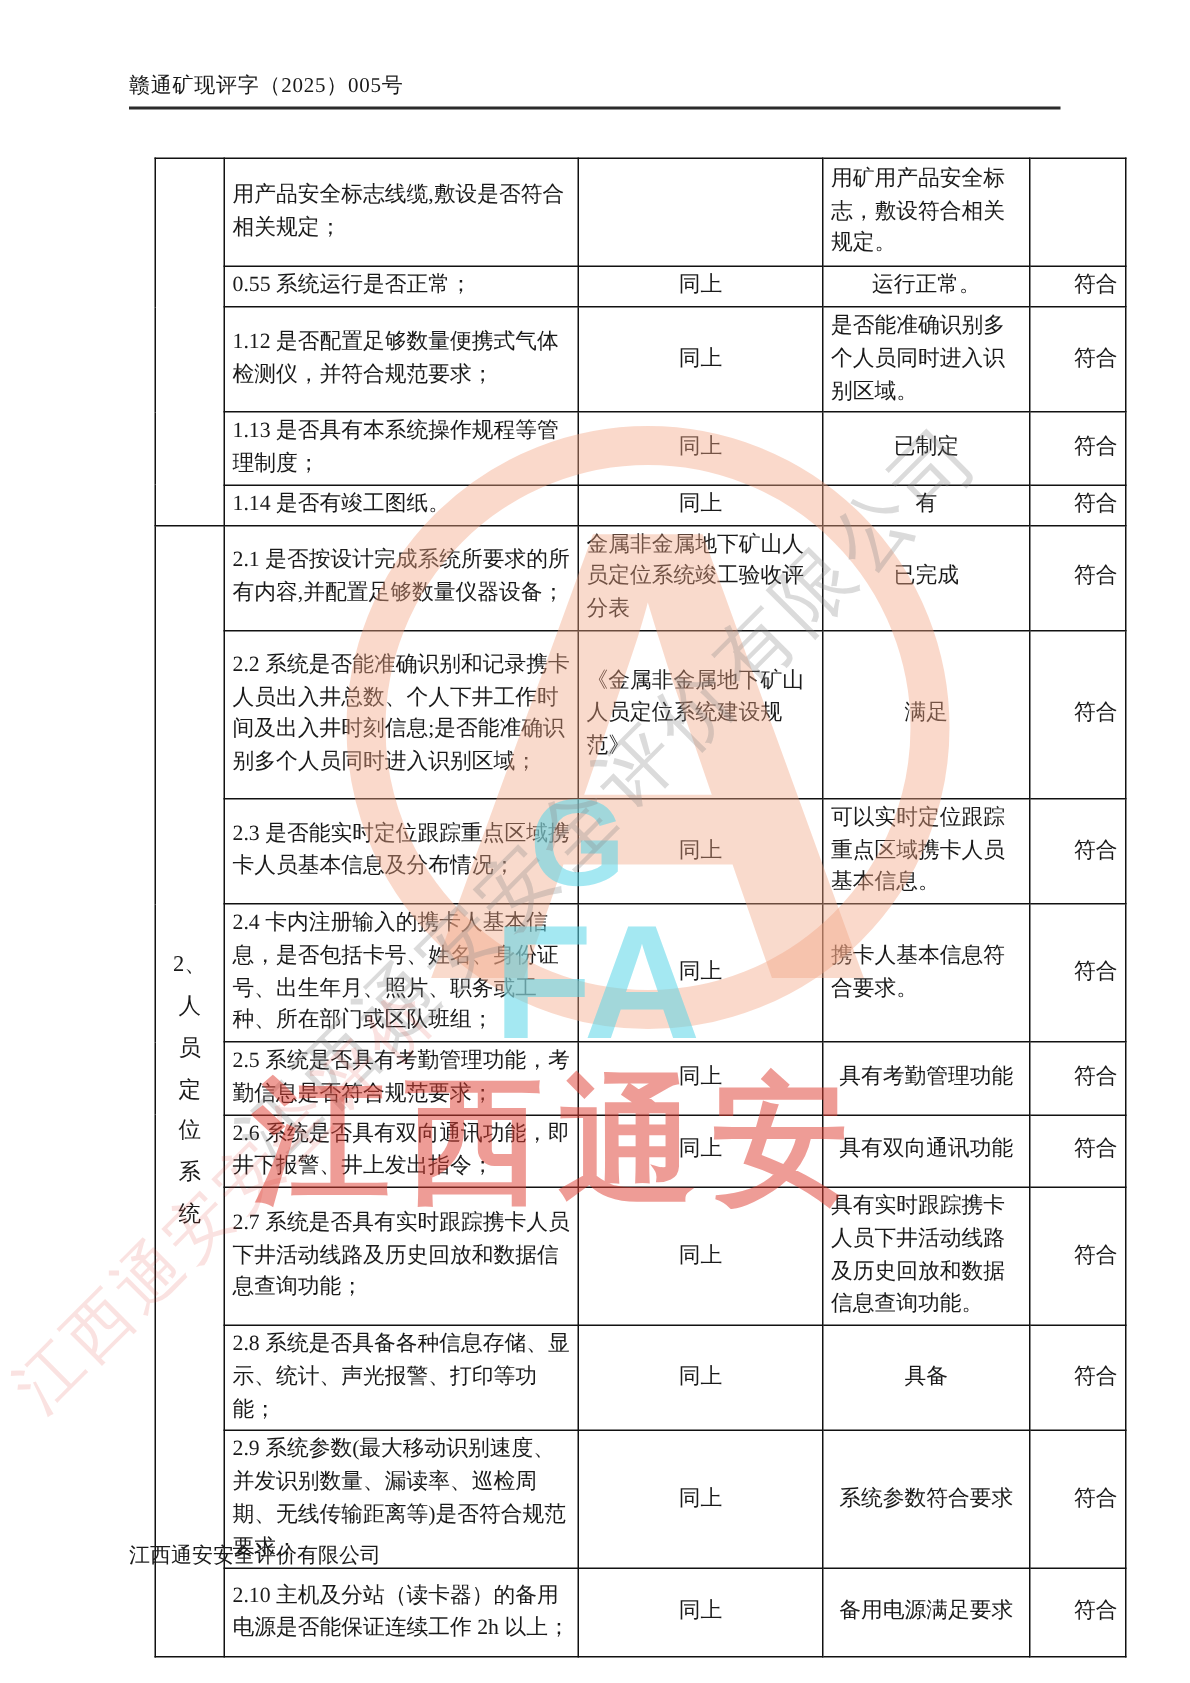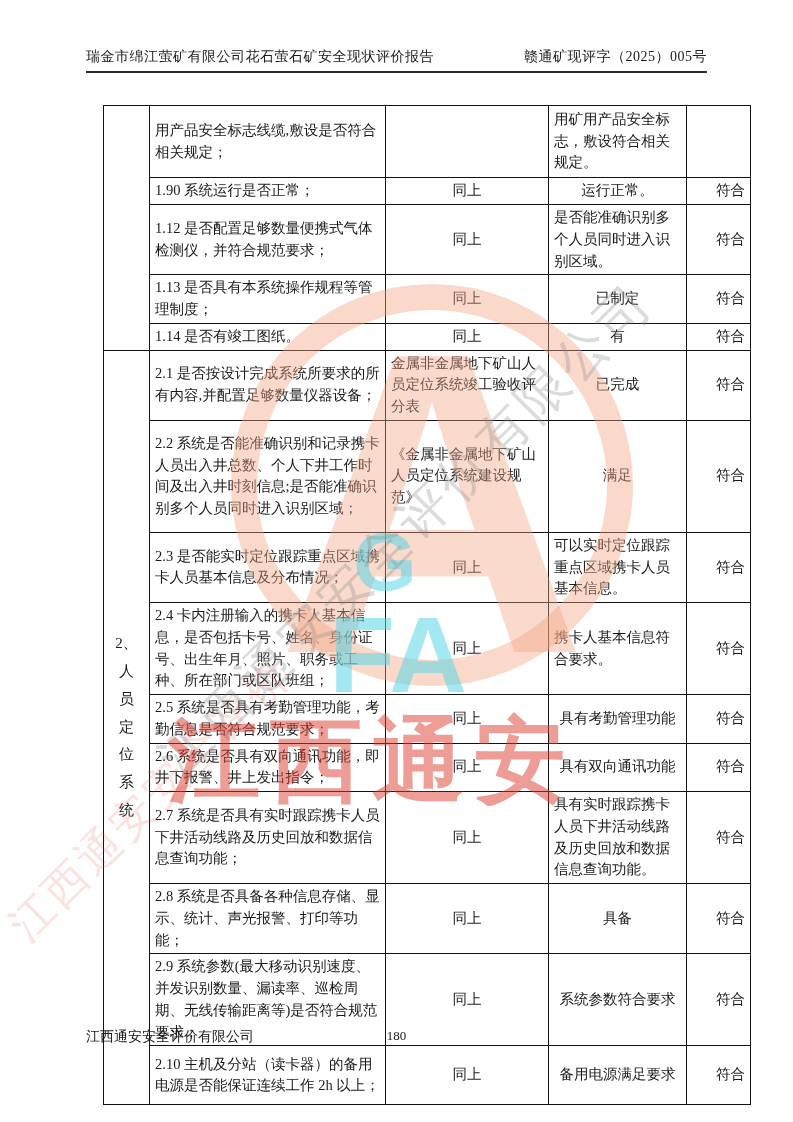--- a/index.html
+++ b/index.html
@@ -41,40 +41,39 @@
   }
   .footer-company{position:absolute;left:0;top:0;}
   .footer-page{position:absolute;left:0;width:100%;text-align:center;top:0;font-size:13px;}
   
   .wm{position:absolute;left:0;top:0;width:793px;height:1122px;pointer-events:none;}
 </style>
 </head>
 <body>
 
 <div class="page-header">
-  <span>瑞金市绵江萤矿有限公司花石萤石矿安全现状评价报告</span>
   <span>赣通矿现评字（2025）005号</span>
 </div>
 
 <table class="eval">
   <tbody id="eval-body">
       <tr style="height: 72px;">
         <td class="col-cat" rowspan="5"><span class="vlabel"></span></td>
         <td class="col-item">
           <span class="left">用产品安全标志线缆,敷设是否符合相关规定；</span>
         </td>
         <td class="col-basis"><span></span></td>
         <td class="col-result">
           <span class="left">用矿用产品安全标志，敷设符合相关规定。</span>
         </td>
         <td class="col-concl"><span></span></td>
       </tr>
       <tr style="height: 27px;">
         <td class="col-item">
-          <span class="left">1.90 系统运行是否正常；</span>
+          <span class="left">0.55 系统运行是否正常；</span>
         </td>
         <td class="col-basis"><span>同上</span></td>
         <td class="col-result"><span>运行正常。</span></td>
         <td class="col-concl"><span>符合</span></td>
       </tr>
       <tr style="height: 58px;">
         <td class="col-item">
           <span class="left">1.12 是否配置足够数量便携式气体检测仪，并符合规范要求；</span>
         </td>
         <td class="col-basis"><span>同上</span></td>
@@ -210,14 +209,13 @@
 
   <text x="405" y="548" text-anchor="middle" transform="rotate(-45 405 530)" font-family="Liberation Serif, serif" font-size="52" letter-spacing="4" fill="#8A8A8A" opacity="0.30">江西通安安全评价有限公司</text>
 
   <text x="150" y="815" text-anchor="middle" transform="rotate(-45 150 800)" font-family="Liberation Serif, serif" font-size="44" letter-spacing="3" fill="#DE3C30" opacity="0.14">江西通安安全评价</text>
 
   <text x="372" y="792" text-anchor="middle" font-family="Liberation Serif, serif" font-weight="bold" font-size="92" letter-spacing="10" fill="#DE3C30" opacity="0.50">江西通安</text>
 </svg>
 
 <div class="page-footer">
   <span class="footer-company">江西通安安全评价有限公司</span>
-  <span class="footer-page">180</span>
 </div>
 
 </body></html>

